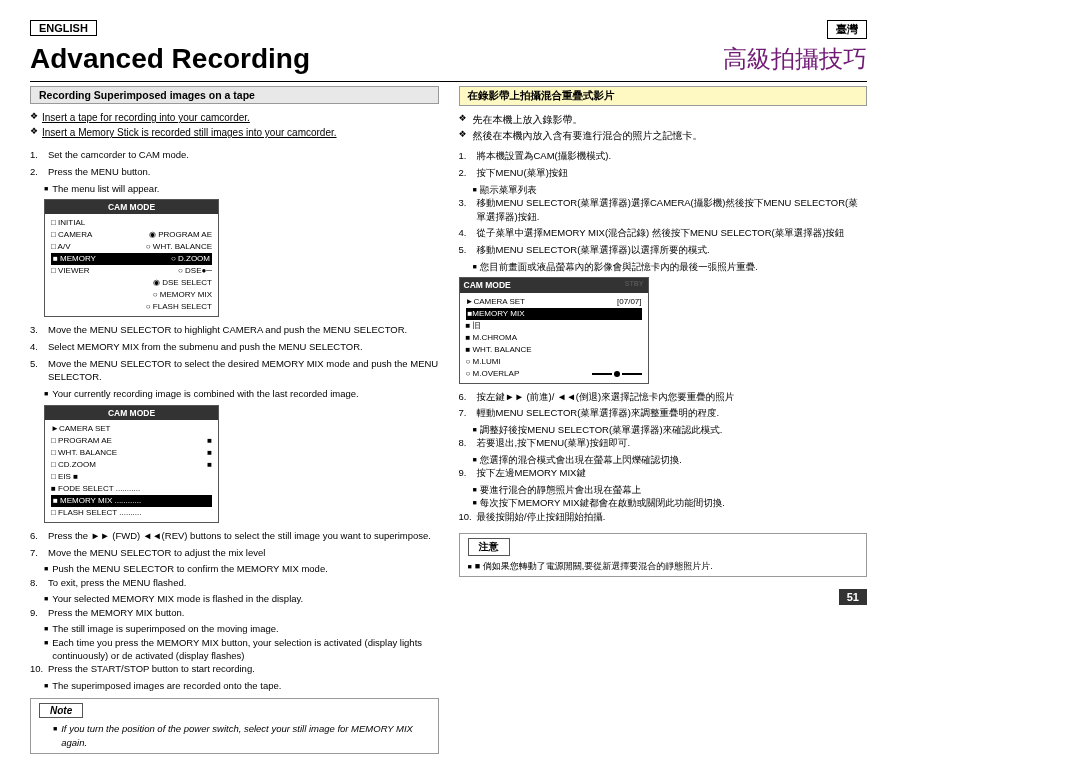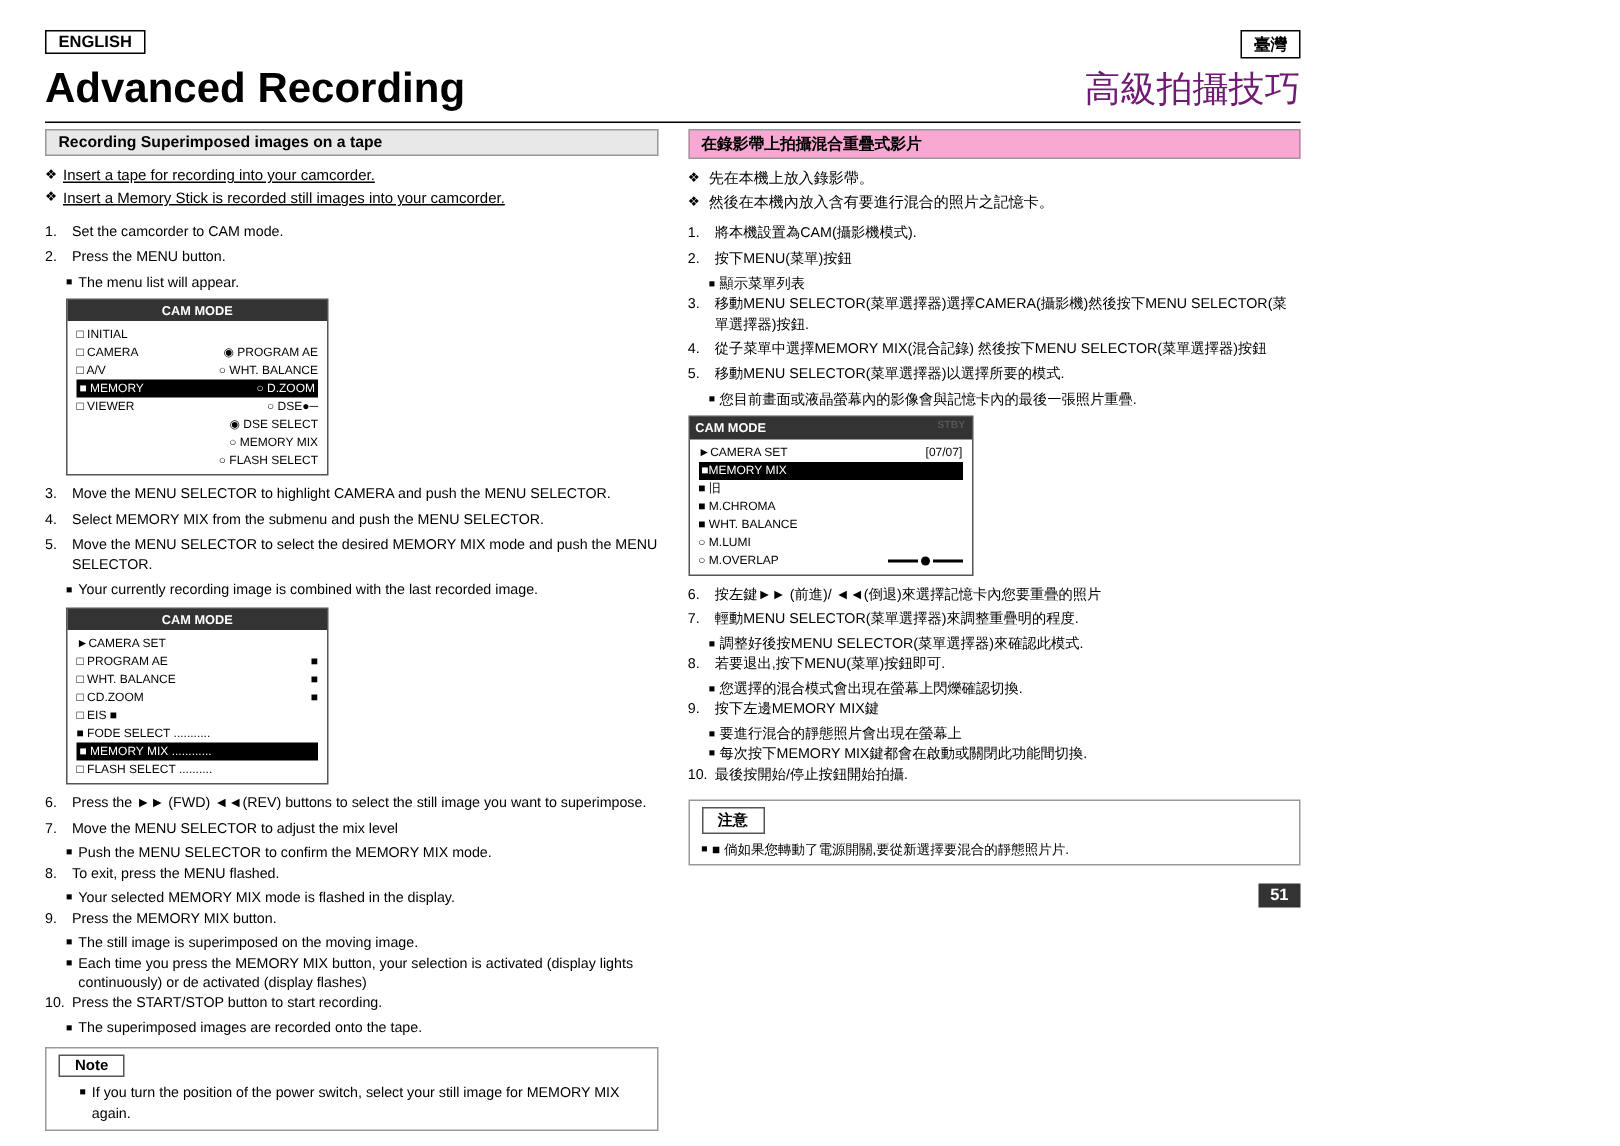--- a/index.html
+++ b/index.html
@@ -79,21 +79,21 @@
     }
     .section-header {
       background: #e8e8e8;
       border: 1px solid #999;
       padding: 2px 8px;
       font-size: 10.5px;
       font-weight: bold;
       margin-bottom: 6px;
     }
     .section-header-zh {
-      background: #f9a8d4;
+      background: #fef9c3;
       border: 1px solid #999;
       padding: 2px 8px;
       font-size: 10.5px;
       font-weight: bold;
       margin-bottom: 6px;
       text-align: left;
     }
     .intro-bullets {
       margin-bottom: 8px;
       padding-left: 0;
@@ -168,20 +168,21 @@
     }
     .cam-box-item.highlighted {
       background: #000;
       color: #fff;
       padding: 0 2px;
     }
     .note-box {
       border: 1px solid #999;
       padding: 4px 8px;
       margin-top: 6px;
+      font-style: italic;
     }
     .note-header {
       background: #fff;
       border: 1px solid #555;
       display: inline-block;
       padding: 1px 10px;
       font-size: 10px;
       font-weight: bold;
       margin-bottom: 4px;
     }

